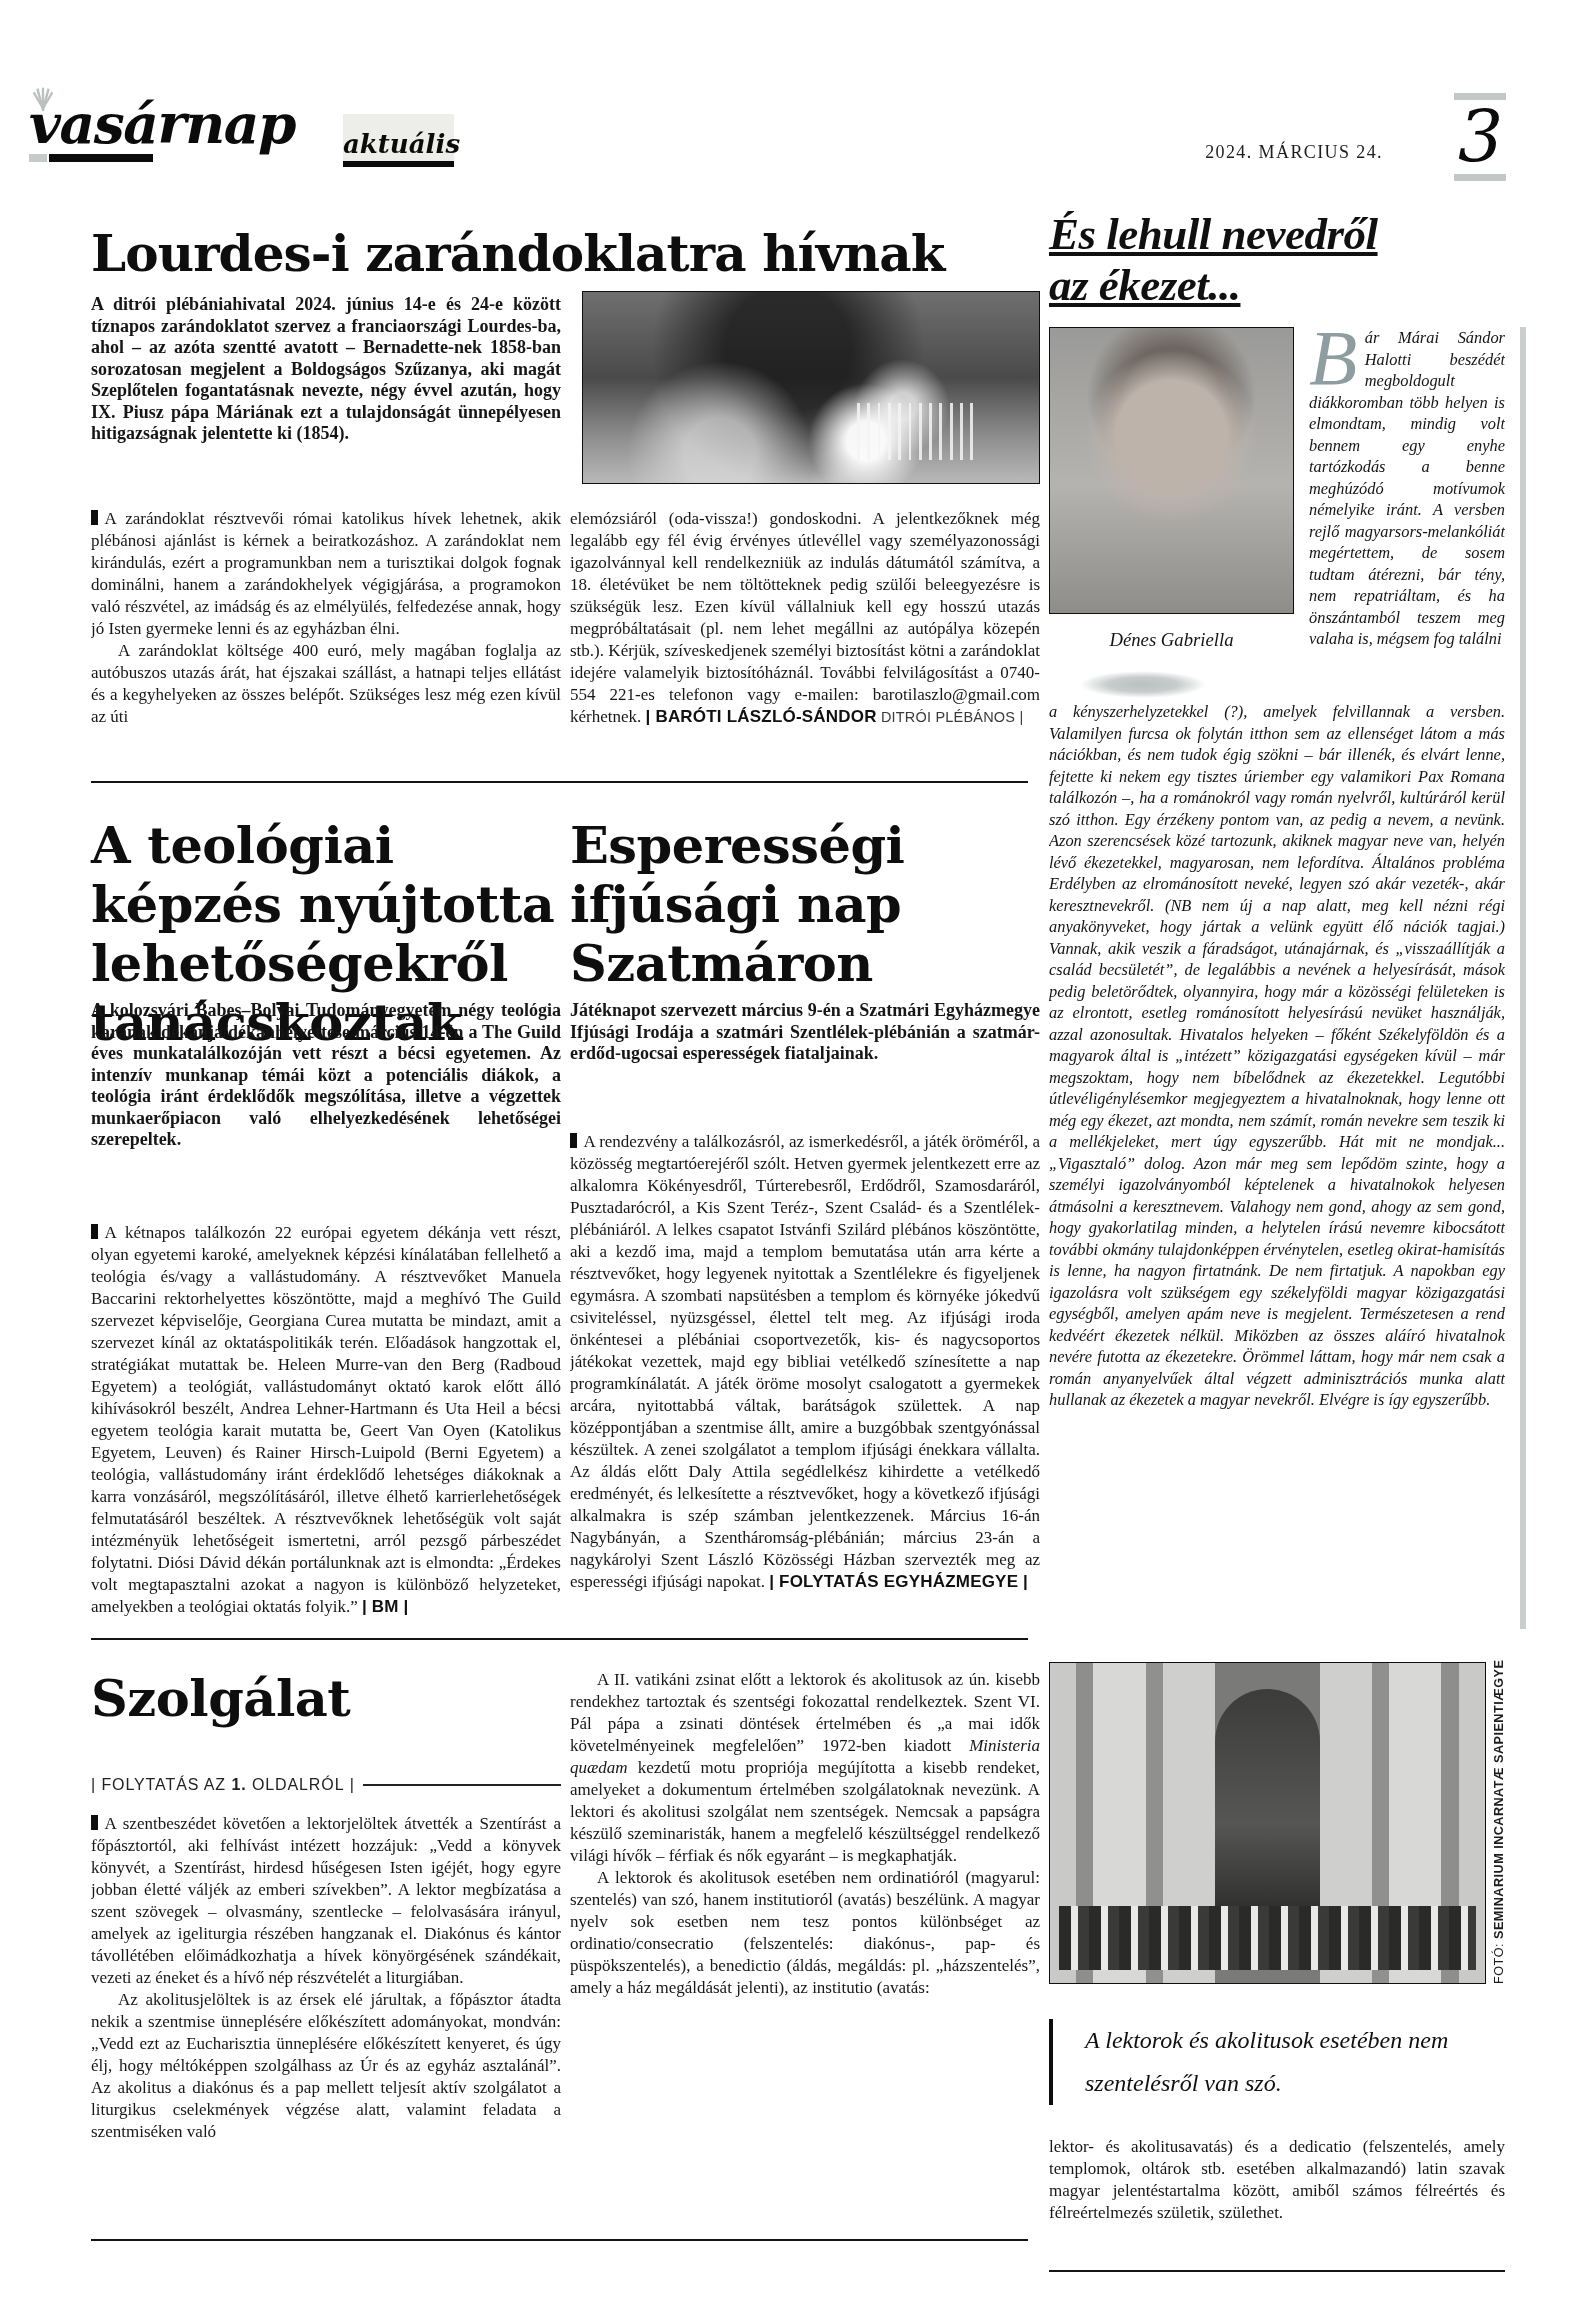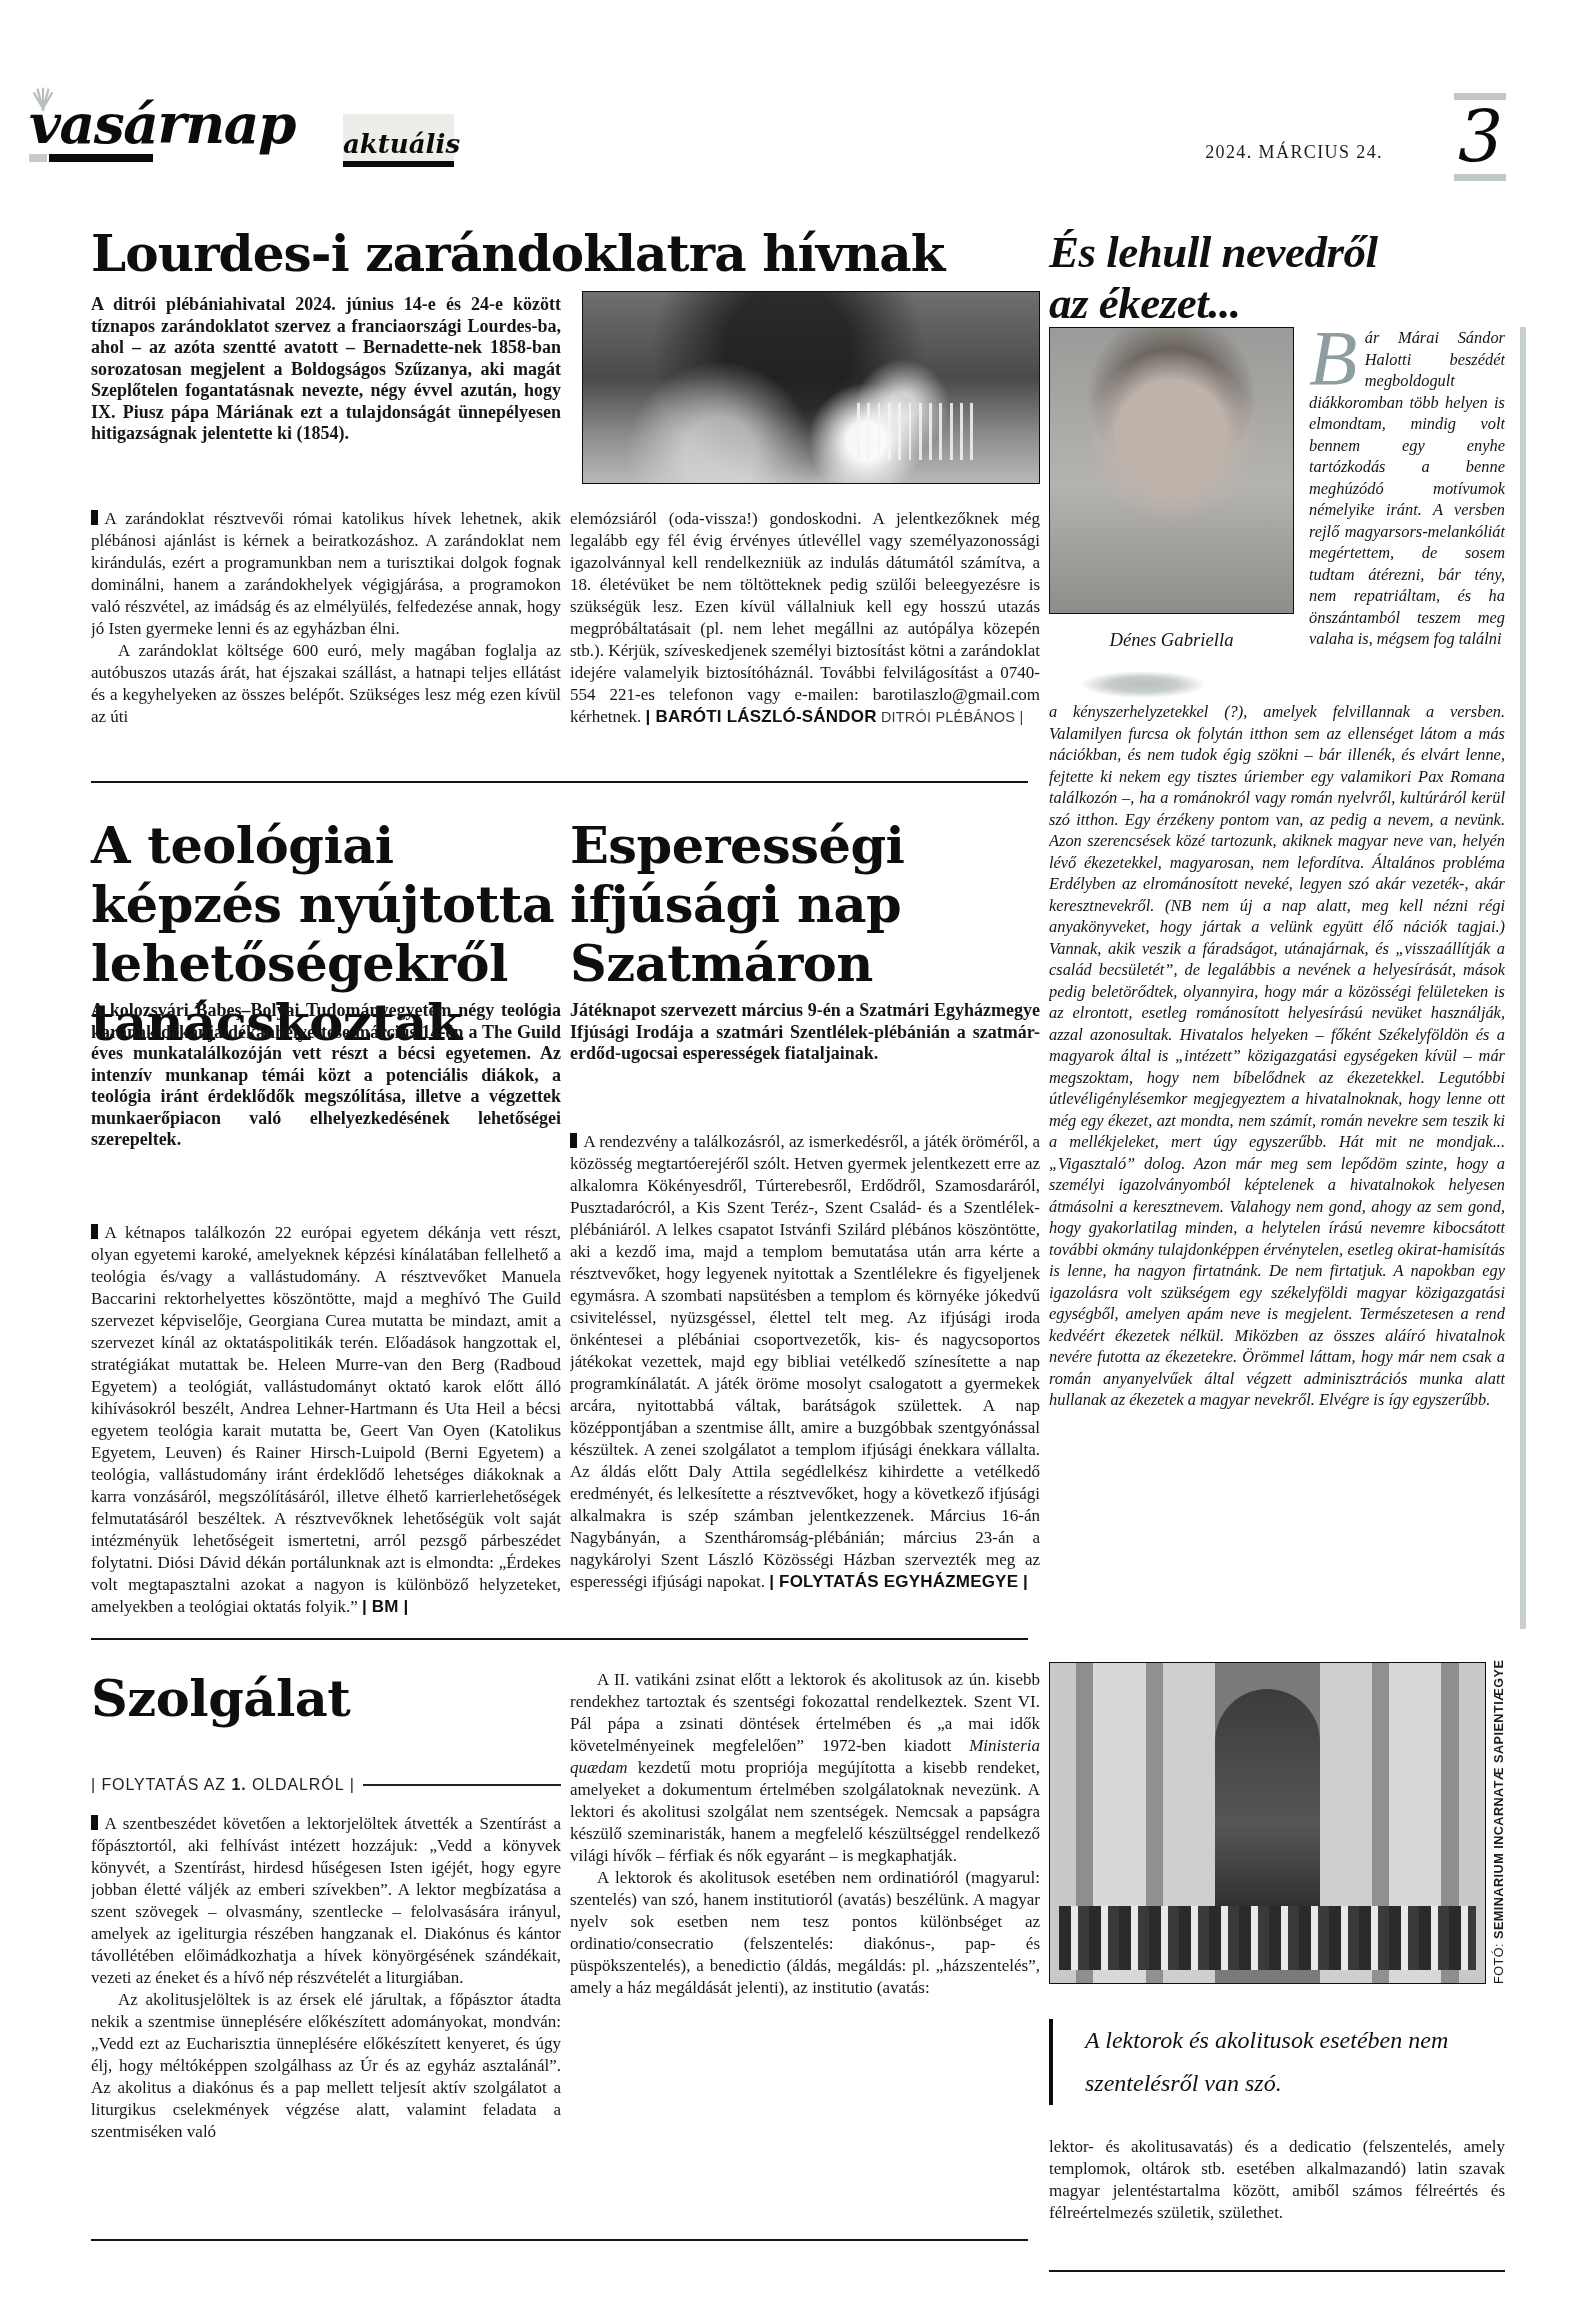--- a/index.html
+++ b/index.html
@@ -124,21 +124,21 @@
 <div class="abs h1" style="left:91px;top:228px;width:944px;">Lourdes-i zarándoklatra hívnak</div>
 
 <div class="abs photo photo-lourdes" style="left:582px;top:291px;width:458px;height:193px;">
   <div class="candles"></div>
 </div>
 
 <div class="abs lead just clip" style="left:91px;top:294px;width:470px;height:193px;">A ditrói plébániahivatal 2024. június 14-e és 24-e között tíznapos zarándoklatot szervez a franciaországi Lourdes-ba, ahol – az azóta szentté avatott – Bernadette-nek 1858-ban sorozatosan megjelent a Boldogságos Szűzanya, aki magát Szeplőtelen fogantatásnak nevezte, négy évvel azután, hogy IX. Piusz pápa Máriának ezt a tulajdonságát ünnepélyesen hitigazságnak jelentette ki (1854).</div>
 
 <div class="abs bodytxt just clip" style="left:91px;top:508px;width:470px;height:271px;">
   <div><span class="pmark"></span><span>A zarándoklat résztvevői római katolikus hívek lehetnek, akik plébánosi ajánlást is kérnek a beiratkozáshoz. A zarándoklat nem kirándulás, ezért a programunkban nem a turisztikai dolgok fognak dominálni, hanem a zarándokhelyek végigjárása, a programokon való részvétel, az imádság és az elmélyülés, felfedezése annak, hogy jó Isten gyermeke lenni és az egyházban élni.</span></div>
-  <div class="indent"><span>A zarándoklat költsége 600 euró, mely magában foglalja az autóbuszos utazás árát, hat éjszakai szállást, a hatnapi teljes ellátást és a kegyhelyeken az összes belépőt. Szükséges lesz még ezen kívül az úti</span></div>
+  <div class="indent"><span>A zarándoklat költsége 400 euró, mely magában foglalja az autóbuszos utazás árát, hat éjszakai szállást, a hatnapi teljes ellátást és a kegyhelyeken az összes belépőt. Szükséges lesz még ezen kívül az úti</span></div>
 </div>
 
 <div class="abs bodytxt just clip" style="left:570px;top:508px;width:470px;height:271px;">
   <div>
     <span>elemózsiáról (oda-vissza!) gondoskodni. A jelentkezőknek még legalább egy fél évig érvényes útlevéllel vagy személyazonossági igazolvánnyal kell rendelkezniük az indulás dátumától számítva, a 18. életévüket be nem töltötteknek pedig szülői beleegyezésre is szükségük lesz. Ezen kívül vállalniuk kell egy hosszú utazás megpróbáltatásait (pl. nem lehet megállni az autópálya közepén stb.). Kérjük, szíveskedjenek személyi biztosítást kötni a zarándoklat idejére valamelyik biztosítóháznál. További felvilágosítást a 0740-554 221-es telefonon vagy e-mailen: barotilaszlo@gmail.com kérhetnek.</span>
     <span class="byline">| BARÓTI LÁSZLÓ-SÁNDOR</span>
     <span class="byrole">DITRÓI PLÉBÁNOS |</span>
   </div>
 </div>
 
@@ -160,21 +160,21 @@
 <div class="abs lead just clip" style="left:570px;top:1000px;width:470px;height:112px;">Játéknapot szervezett március 9-én a Szatmári Egyházmegye Ifjúsági Irodája a szatmári Szentlélek-plébánián a szatmár-erdőd-ugocsai esperességek fiataljainak.</div>
 <div class="abs bodytxt just clip" style="left:570px;top:1131px;width:470px;height:502px;">
   <div>
     <span class="pmark"></span><span>A rendezvény a találkozásról, az ismerkedésről, a játék öröméről, a közösség megtartóerejéről szólt. Hetven gyermek jelentkezett erre az alkalomra Kökényesdről, Túrterebesről, Erdődről, Szamosdaráról, Pusztadarócról, a Kis Szent Teréz-, Szent Család- és a Szentlélek-plébániáról. A lelkes csapatot Istvánfi Szilárd plébános köszöntötte, aki a kezdő ima, majd a templom bemutatása után arra kérte a résztvevőket, hogy legyenek nyitottak a Szentlélekre és figyeljenek egymásra. A szombati napsütésben a templom és környéke jókedvű csiviteléssel, nyüzsgéssel, élettel telt meg. Az ifjúsági iroda önkéntesei a plébániai csoportvezetők, kis- és nagycsoportos játékokat vezettek, majd egy bibliai vetélkedő színesítette a nap programkínálatát. A játék öröme mosolyt csalogatott a gyermekek arcára, nyitottabbá váltak, barátságok születtek. A nap középpontjában a szentmise állt, amire a buzgóbbak szentgyónással készültek. A zenei szolgálatot a templom ifjúsági énekkara vállalta. Az áldás előtt Daly Attila segédlelkész kihirdette a vetélkedő eredményét, és lelkesítette a résztvevőket, hogy a következő ifjúsági alkalmakra is szép számban jelentkezzenek. Március 16-án Nagybányán, a Szentháromság-plébánián; március 23-án a nagykárolyi Szent László Közösségi Házban szervezték meg az esperességi ifjúsági napokat.</span>
     <span class="byline">| FOLYTATÁS EGYHÁZMEGYE |</span>
   </div>
 </div>
 
 <div class="abs rule" style="left:91px;top:1638px;width:937px;"></div>
 
-<div class="abs op-title" style="left:1049px;top:227px;width:467px;">
+<div class="abs op-title" style="left:1049px;top:209px;width:467px;text-decoration:underline;">
   <div>És lehull nevedről</div>
   <div>az ékezet...</div>
 </div>
 
 <div class="abs photo photo-portrait" style="left:1049px;top:327px;width:245px;height:287px;"></div>
 <div class="abs caption" style="left:1049px;top:629px;width:245px;">Dénes Gabriella</div>
 
 <div class="abs op-body just clip" style="left:1309px;top:327px;width:196px;height:355px;">
   <span class="dropcap">B</span><span>ár Márai Sándor Halotti beszédét megboldogult diákkoromban több helyen is elmondtam, mindig volt bennem egy enyhe tartózkodás a benne meghúzódó motívumok némelyike iránt. A versben rejlő magyarsors-melankóliát megértettem, de sosem tudtam átérezni, bár tény, nem repatriáltam, és ha önszántamból teszem meg valaha is, mégsem fog találni</span>
 </div>

